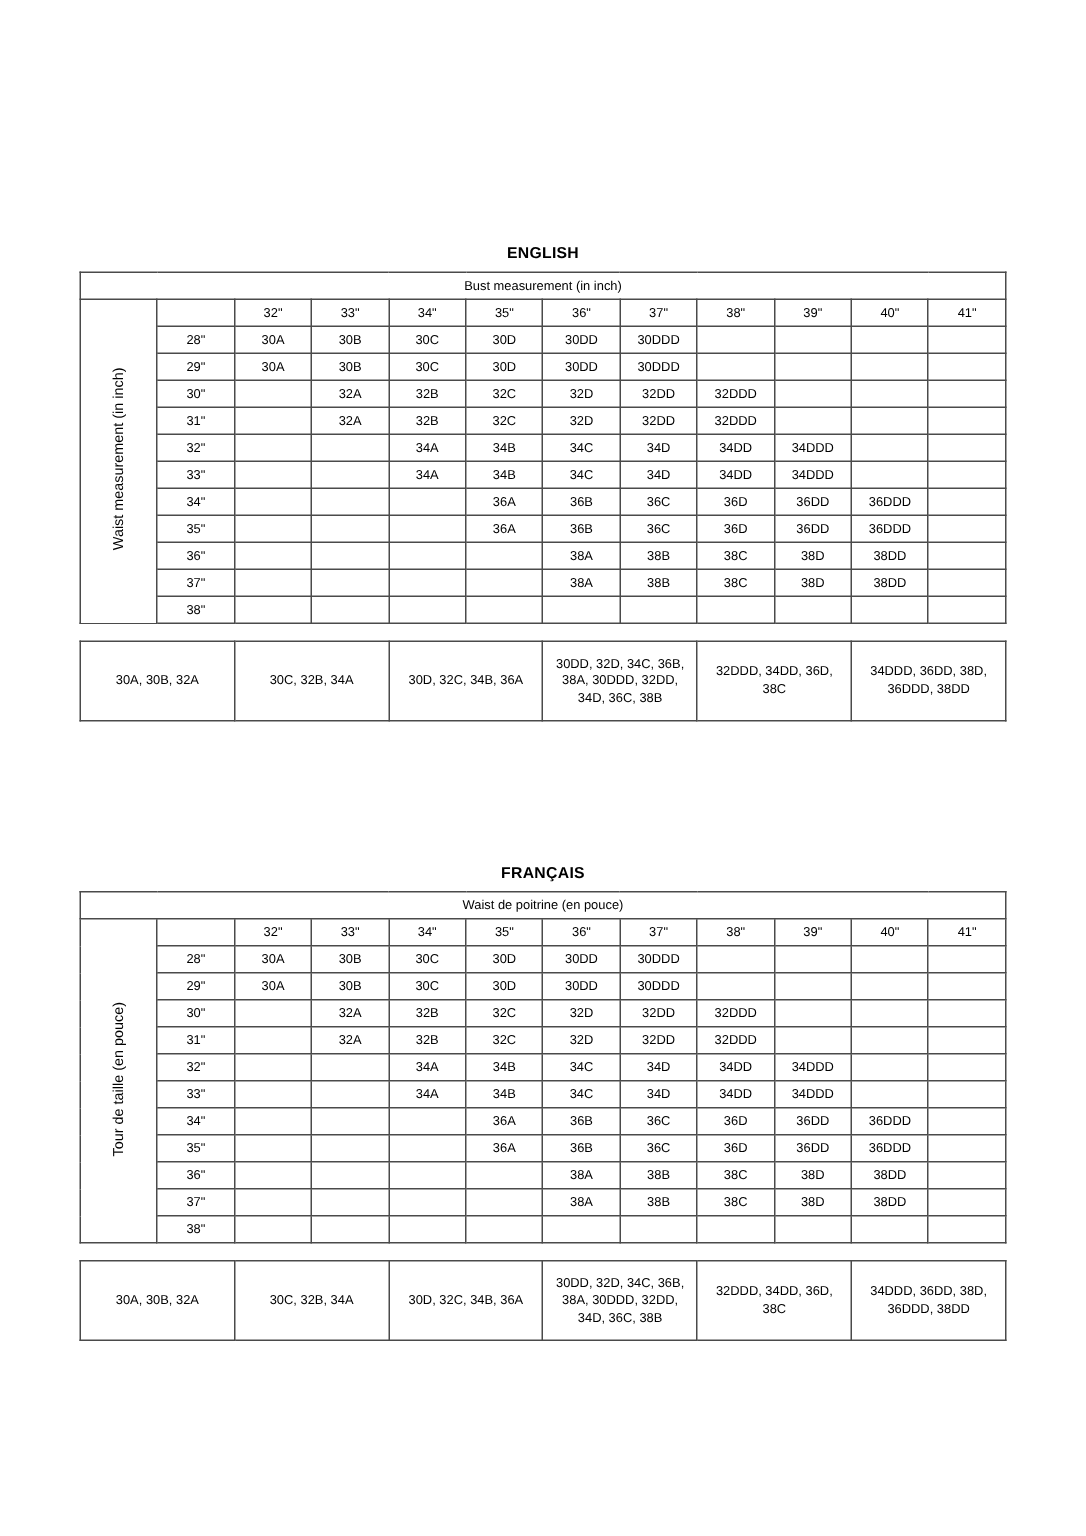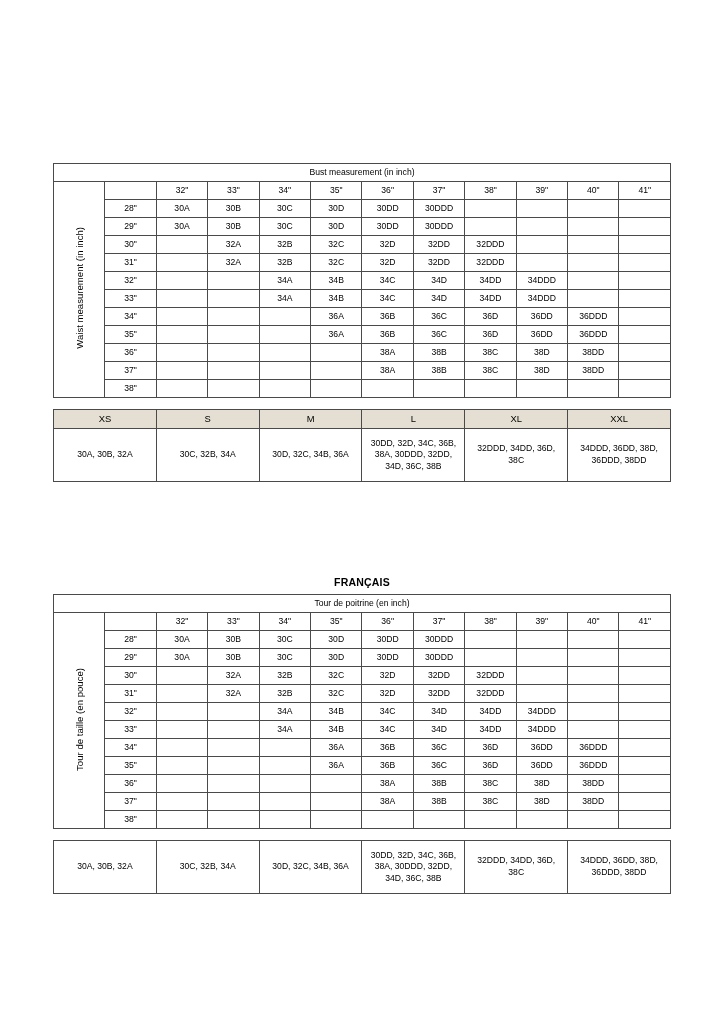--- a/index.html
+++ b/index.html
@@ -117,20 +117,21 @@
   table.sizes tr.values td {
     height: 48px;
   }
 </style>
 </head>
 <body>
 
 <div class="page">
 
   <div class="section section-english">
+    <div class="lang-title">ENGLISH</div>
     <table class="grid">
       <tbody>
         <tr>
           <td class="banner" colspan="12">Bust measurement (in inch)</td>
         </tr>
         <tr>
           <td class="vlabel" rowspan="12">
             <span class="vlabel-text">Waist measurement (in inch)</span>
           </td>
           <td class="corner colhdr"></td>
@@ -287,46 +288,38 @@
           <td class="cell"></td>
           <td class="cell"></td>
           <td class="cell"></td>
           <td class="cell"></td>
         </tr>
       </tbody>
     </table>
 
     <table class="sizes">
       <tbody>
-        <tr>
-          <td class="size-head">XS</td>
-          <td class="size-head">S</td>
-          <td class="size-head">M</td>
-          <td class="size-head">L</td>
-          <td class="size-head">XL</td>
-          <td class="size-head">XXL</td>
-        </tr>
         <tr class="values">
           <td>30A, 30B, 32A</td>
           <td>30C, 32B, 34A</td>
           <td>30D, 32C, 34B, 36A</td>
           <td>30DD, 32D, 34C, 36B, 38A, 30DDD, 32DD, 34D, 36C, 38B</td>
           <td>32DDD, 34DD, 36D, 38C</td>
           <td>34DDD, 36DD, 38D, 36DDD, 38DD</td>
         </tr>
       </tbody>
     </table>
   </div>
 
   <div class="section section-francais">
     <div class="lang-title">FRANÇAIS</div>
     <table class="grid">
       <tbody>
         <tr>
-          <td class="banner" colspan="12">Tour de poitrine (en inch)</td>
+          <td class="banner" colspan="12">Waist de poitrine (en pouce)</td>
         </tr>
         <tr>
           <td class="vlabel" rowspan="12">
             <span class="vlabel-text">Tour de taille (en pouce)</span>
           </td>
           <td class="corner colhdr"></td>
           <td class="colhdr">32"</td>
           <td class="colhdr">33"</td>
           <td class="colhdr">34"</td>
           <td class="colhdr">35"</td>

